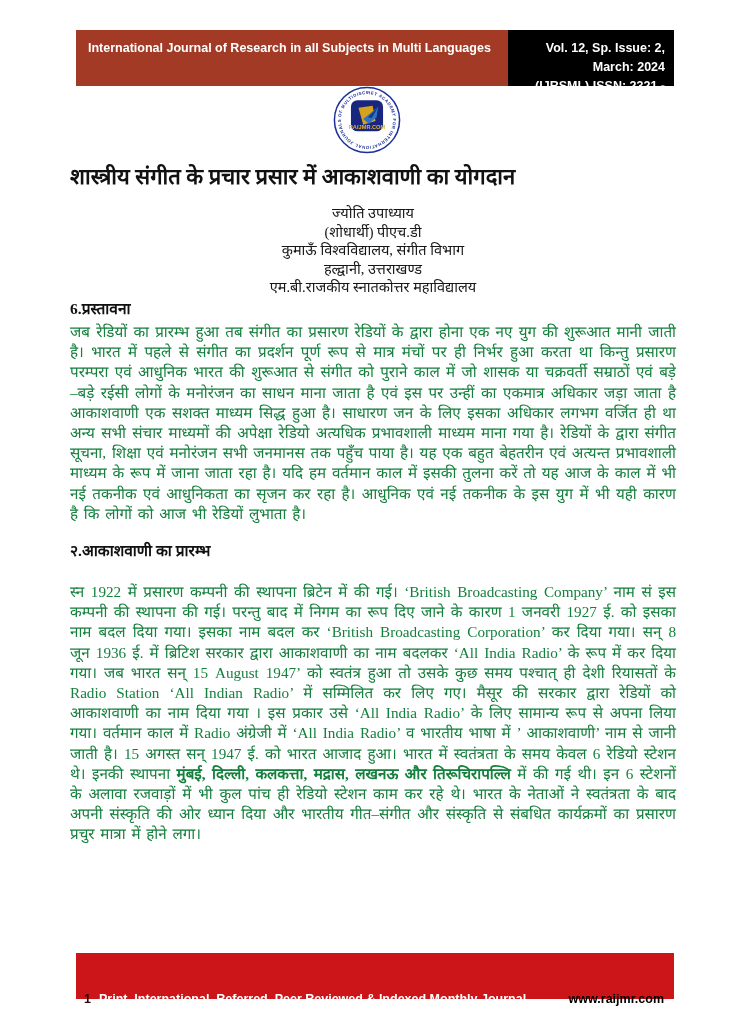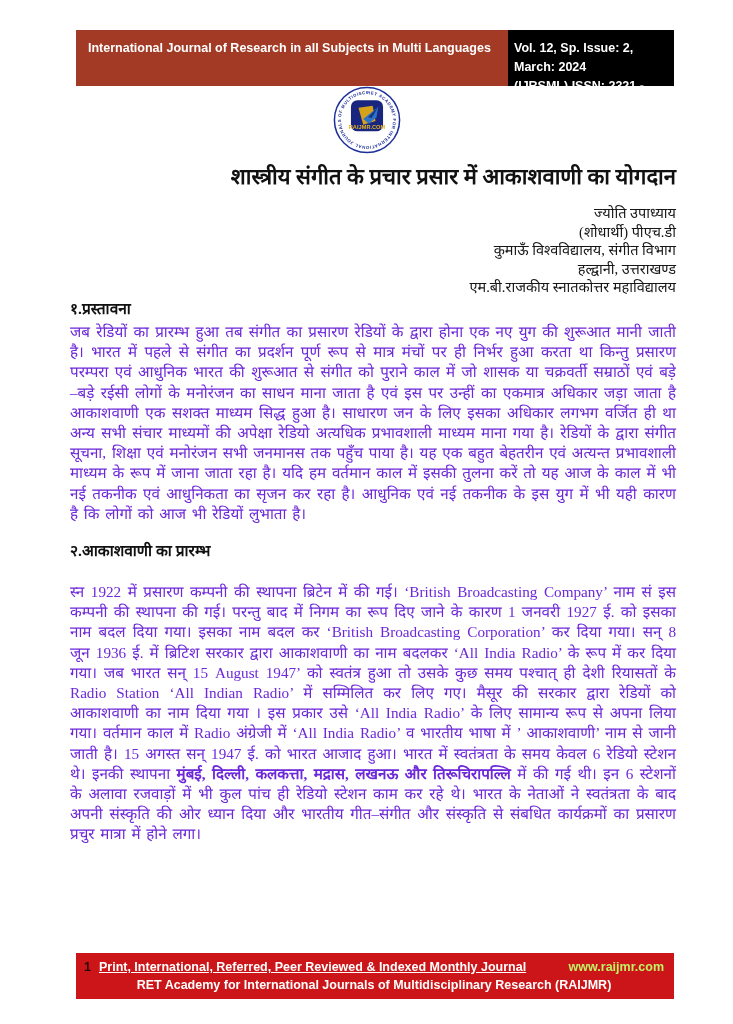--- a/index.html
+++ b/index.html
@@ -28,68 +28,68 @@
   }
   .header-left{
     background:var(--header-red);
     color:#fff;flex:0 0 432px;
     font-size:12.5px;font-weight:bold;line-height:19px;
     padding:9px 8px 8px 12px;
   }
   .header-right{
     background:#000;color:#fff;flex:1;
     font-size:12.5px;font-weight:bold;line-height:19px;
-    padding:9px 9px 8px 6px;
+    text-align:right;padding:9px 9px 8px 6px;
   }
 
   
   .logo-wrap{
     position:absolute;left:0;top:86px;width:733px;
     display:flex;justify-content:center;
   }
   .logo-svg{width:68px;height:68px;}
 
   
   .paper-title{
     position:absolute;left:70px;top:160px;width:606px;
-    text-align:right;font-size:22px;font-weight:bold;color:#111;
+    text-align:left;font-size:22px;font-weight:bold;color:#111;
   }
   .author-block{
     position:absolute;left:70px;top:204px;width:606px;
-    text-align:right;font-size:14.5px;line-height:18.6px;color:#161616;
+    text-align:center;font-size:14.5px;line-height:18.6px;color:#161616;
   }
 
   
   .content{
     position:absolute;left:70px;top:297px;width:606px;
   }
   .section-heading{
     font-size:15.5px;font-weight:bold;color:#111;
     margin-bottom:3px;
   }
   .para{
     font-size:15.2px;line-height:20.2px;
-    text-align:justify;color:#6d28d9;
+    text-align:justify;color:#15803d;
     word-spacing:2px;
   }
   .gap-md{height:15px;}
   .gap-lg{height:18px;}
 
   
   .footer-bar{
     position:absolute;left:76px;top:953px;width:598px;height:46px;
     background:var(--footer-red);
     font-family:"Liberation Sans","DejaVu Sans",sans-serif;
     font-size:12.5px;font-weight:bold;color:#fff;
     padding:5px 10px 4px 8px;
   }
   .footer-line1{display:flex;align-items:baseline;line-height:18px;}
   .footer-pageno{color:#260907;margin-right:8px;}
   .footer-journal{flex:1;text-decoration:underline;}
-  .footer-url{color:#bef264;text-decoration:none;}
+  .footer-url{color:#000000;text-decoration:none;margin-top:32px;}
   .footer-line2{text-align:center;line-height:18px;}
 </style>
 </head>
 <body>
 
 <div class="page">
 
   <div class="header-bar">
     <div class="header-left">
       <div>International Journal of Research in all Subjects in Multi Languages</div>
@@ -121,21 +121,21 @@
 
   <div class="author-block">
     <div>ज्योति उपाध्याय</div>
     <div>(शोधार्थी) पीएच.डी</div>
     <div>कुमाऊँ विश्वविद्यालय, संगीत विभाग</div>
     <div>हल्द्वानी, उत्तराखण्ड</div>
     <div>एम.बी.राजकीय स्नातकोत्तर महाविद्यालय</div>
   </div>
 
   <div class="content">
-    <div class="section-heading">१.प्रस्तावना</div>
+    <div class="section-heading">6.प्रस्तावना</div>
     <div class="para"><span>जब रेडियों का प्रारम्भ हुआ तब संगीत का प्रसारण रेडियों के द्वारा होना एक नए युग की शुरूआत मानी जाती है। भारत में पहले से संगीत का प्रदर्शन पूर्ण रूप से मात्र मंचों पर ही निर्भर हुआ करता था किन्तु प्रसारण परम्परा एवं आधुनिक भारत की शुरूआत से संगीत को पुराने काल में जो शासक या चक्रवर्ती सम्राठों एवं बड़े –बड़े रईसी लोगों के मनोरंजन का साधन माना जाता है एवं इस पर उन्हीं का एकमात्र अधिकार जड़ा जाता है आकाशवाणी एक सशक्त माध्यम सिद्ध हुआ है। साधारण जन के लिए इसका अधिकार लगभग वर्जित ही था अन्य सभी संचार माध्यमों की अपेक्षा रेडियो अत्यधिक प्रभावशाली माध्यम माना गया है। रेडियों के द्वारा संगीत सूचना, शिक्षा एवं मनोरंजन सभी जनमानस तक पहुँच पाया है। यह एक बहुत बेहतरीन एवं अत्यन्त प्रभावशाली माध्यम के रूप में जाना जाता रहा है। यदि हम वर्तमान काल में इसकी तुलना करें तो यह आज के काल में भी नई तकनीक एवं आधुनिकता का सृजन कर रहा है। आधुनिक एवं नई तकनीक के इस युग में भी यही कारण है कि लोगों को आज भी रेडियों लुभाता है।</span></div>
 
     <div class="gap-md"></div>
 
     <div class="section-heading">२.आकाशवाणी का प्रारम्भ</div>
 
     <div class="gap-lg"></div>
 
     <div class="para"><span>स्न 1922 में प्रसारण कम्पनी की स्थापना ब्रिटेन में की गई। ‘British Broadcasting Company’ नाम सं इस कम्पनी की स्थापना की गई। परन्तु बाद में निगम का रूप दिए जाने के कारण 1 जनवरी 1927 ई. को इसका नाम बदल दिया गया। इसका नाम बदल कर ‘British Broadcasting Corporation’ कर दिया गया। सन् 8 जून 1936 ई. में ब्रिटिश सरकार द्वारा आकाशवाणी का नाम बदलकर ‘All India Radio’ के रूप में कर दिया गया। जब भारत सन् 15 August 1947’ को स्वतंत्र हुआ तो उसके कुछ समय पश्चात् ही देशी रियासतों के Radio Station ‘All Indian Radio’ में सम्मिलित कर लिए गए। मैसूर की सरकार द्वारा रेडियों को आकाशवाणी का नाम दिया गया । इस प्रकार उसे ‘All India Radio’ के लिए सामान्य रूप से अपना लिया गया। वर्तमान काल में  Radio अंग्रेजी में ‘All India Radio’ व भारतीय भाषा में ’ आकाशवाणी’ नाम से जानी जाती है। 15 अगस्त सन् 1947 ई. को भारत आजाद हुआ। भारत में स्वतंत्रता के समय केवल 6 रेडियो स्टेशन थे। इनकी स्थापना </span><span style="font-weight: bold;">मुंबई, दिल्ली, कलकत्ता, मद्रास, लखनऊ और तिरूचिरापल्लि</span><span> में की गई थी। इन 6 स्टेशनों के अलावा रजवाड़ों में भी कुल पांच ही रेडियो स्टेशन काम कर रहे थे। भारत के नेताओं ने स्वतंत्रता के बाद अपनी संस्कृति की ओर ध्यान दिया और भारतीय गीत–संगीत और संस्कृति से संबधित कार्यक्रमों का प्रसारण प्रचुर मात्रा में होने लगा।</span></div>
   </div>

